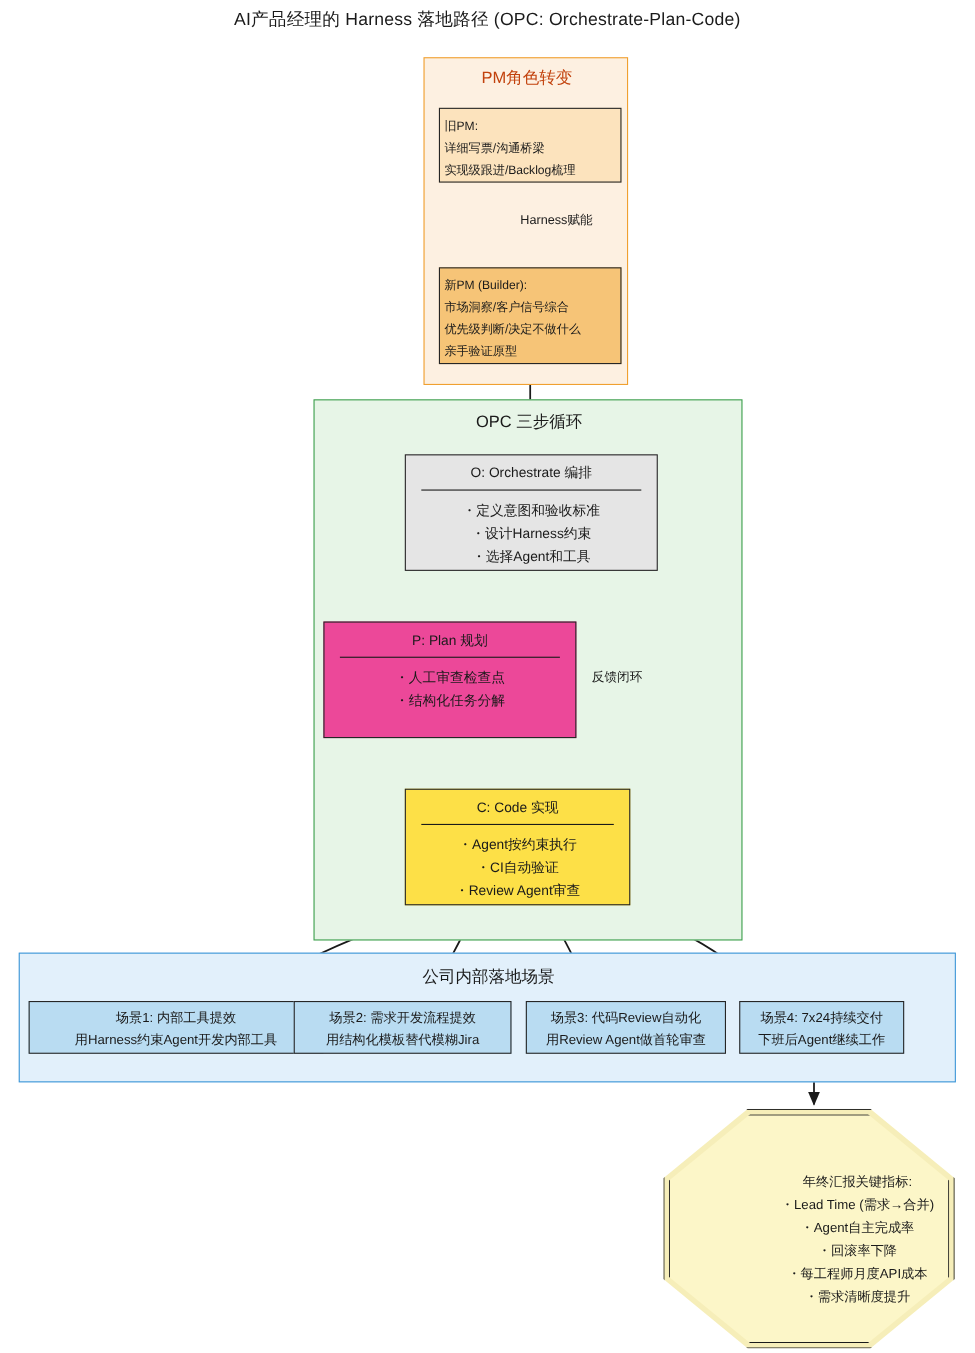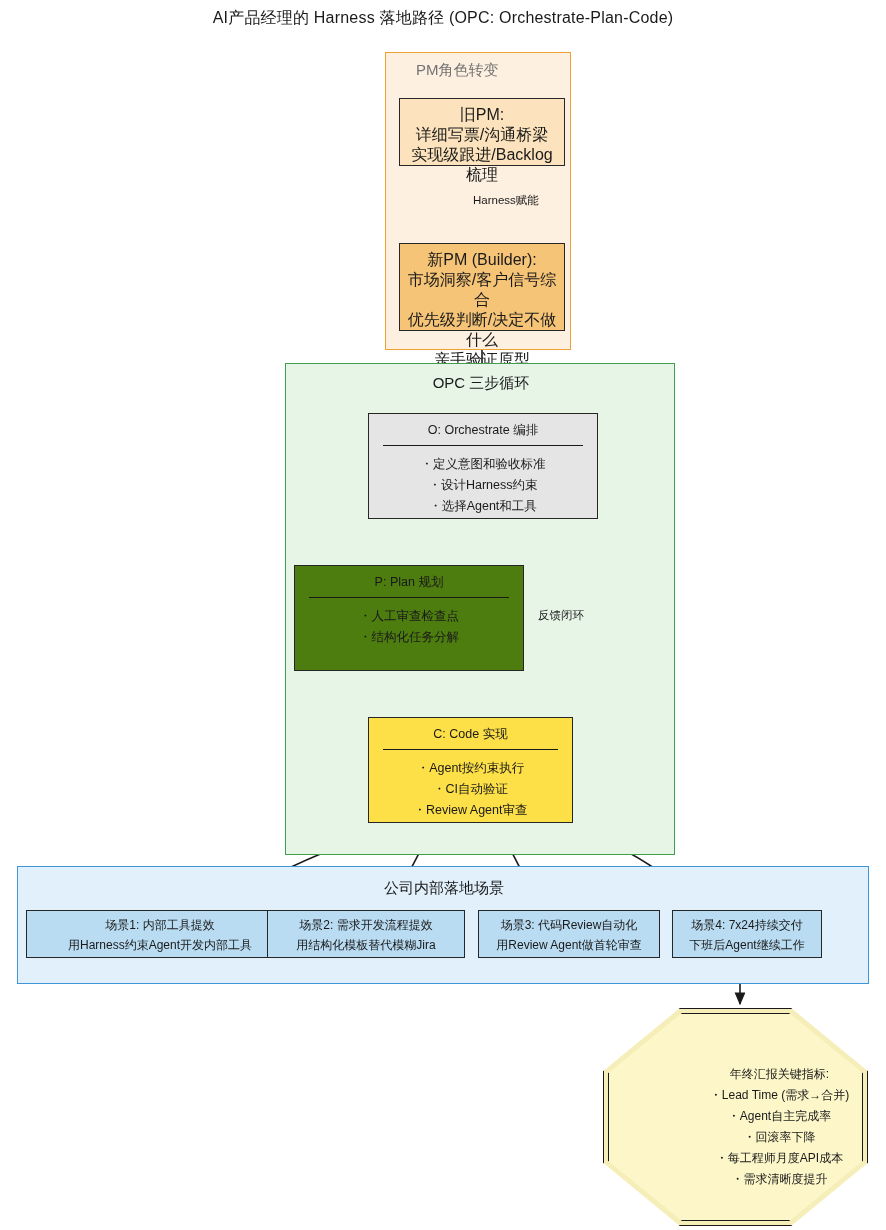--- a/index.html
+++ b/index.html
@@ -34,26 +34,25 @@
   }
 
   
   #pm-cluster{
     left:385px;top:52px;width:186px;height:298px;
     background:#fdf0e1;
     border:1.5px solid #f0a030;
   }
   #pm-cluster-title{
     position:absolute;left:0;top:8px;width:186px;
-    font-size:15px;color:#737373;padding-left:30px;
+    text-align:center;font-size:15px;color:#c2410c;
   }
   .pm-box{
     border:1.5px solid #262626;
-    text-align:center;
-    font-size:16px;
+    font-size:11px;
     line-height:20px;
     padding:6px 4px 7px 4px;
   }
   #pm-old{
     left:399px;top:98px;width:166px;height:68px;
     background:#fce3bd;
   }
   #pm-new{
     left:399px;top:243px;width:166px;height:88px;
     background:#f6c477;
@@ -95,21 +94,21 @@
     line-height:21px;
     padding:8px 6px 9px 6px;
   }
   .opc-body span{display:block;}
   #opc-o{
     left:368px;top:413px;width:230px;height:106px;
     background:#e5e5e5;
   }
   #opc-p{
     left:294px;top:565px;width:230px;height:106px;
-    background:#4d7c0f;
+    background:#ec4899;
   }
   #opc-c{
     left:368px;top:717px;width:205px;height:106px;
     background:#fde047;
   }
   #feedback-label{
     position:absolute;left:538px;top:608px;
     font-size:11.5px;color:#1a1a1a;white-space:nowrap;
   }
 

